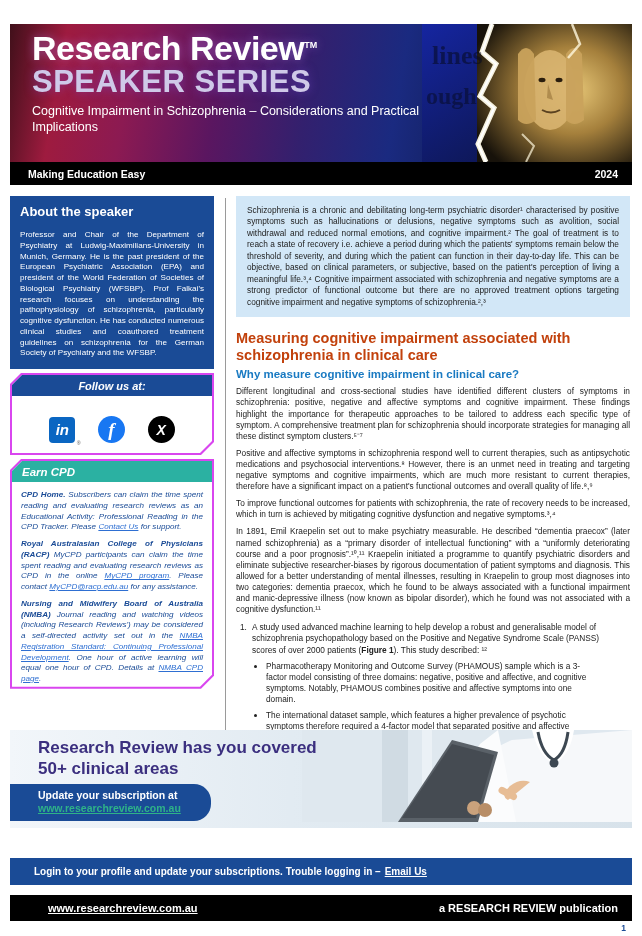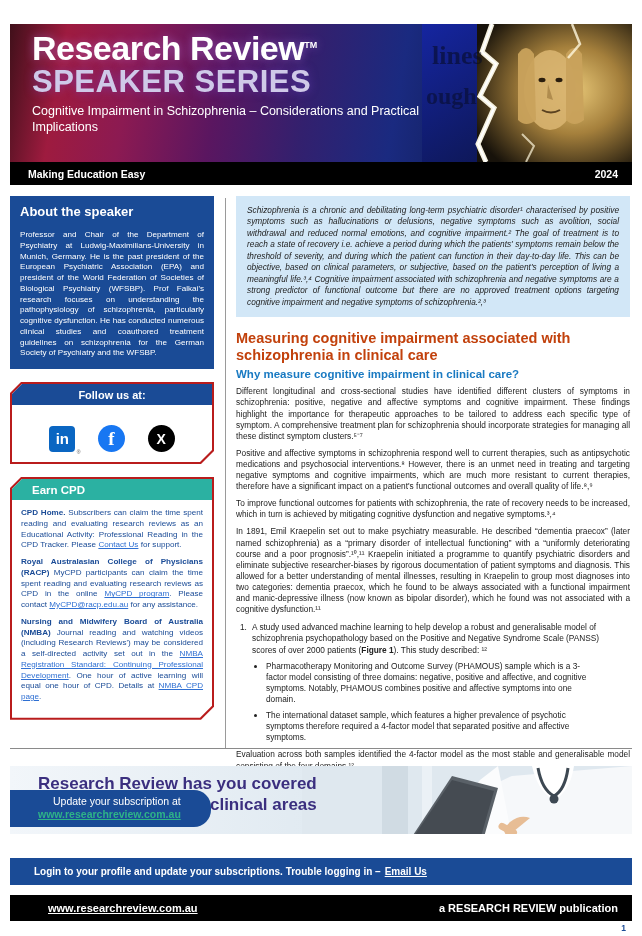--- a/index.html
+++ b/index.html
@@ -37,62 +37,62 @@
 
   
   .about-box { background:#1a4b96; color:#fff; padding:8px 10px 10px; }
   .about-heading { font-size:13px; font-weight:bold; margin-bottom:11px; }
   .speaker-row { display:flex; align-items:center; gap:12px; margin-bottom:8px; }
   .speaker-photo { width:48px; height:56px; border:2px solid #fff; flex:none; }
   .speaker-name { font-size:11px; font-weight:bold; }
   .about-bio { font-size:8.1px; line-height:1.33; text-align:justify; }
 
   
-  .cutbox { margin-top:13px; background:#b91c1c; padding:2px;
-    clip-path:polygon(11px 0, 100% 0, 100% calc(100% - 13px), calc(100% - 13px) 100%, 0 100%, 0 11px); }
+  .cutbox { margin-top:4px; background:#d946ef; padding:2px;
+    clip-path:polygon(11px 0, 100% 0, 100% calc(100% - 13px), calc(100% - 13px) 100%, 0 100%, 0 11px);font-style:italic; }
   .cutbox-inner { background:#fff;
     clip-path:polygon(10px 0, 100% 0, 100% calc(100% - 12px), calc(100% - 12px) 100%, 0 100%, 0 10px); }
   .follow-header { background:#1a4b96; color:#fff; font-size:11px; font-weight:bold; text-align:center; padding:5px 0 4px; }
   .follow-body { display:flex; align-items:center; justify-content:space-around; padding:20px 26px 10px; }
   .icon-linkedin { position:relative; width:26px; height:26px; background:#0a66c2; border-radius:4px;
     color:#fff; font-weight:bold; font-size:15px; display:flex; align-items:center; justify-content:center; }
   .icon-linkedin .reg { position:absolute; right:-5px; bottom:-3px; font-size:5px; color:#555; font-weight:normal; }
   .icon-circle { width:27px; height:27px; border-radius:50%; color:#fff; font-weight:bold;
     display:flex; align-items:center; justify-content:center; }
   .icon-facebook { background:#1877f2; font-size:19px; font-family:"Liberation Serif", serif; }
   .icon-x { background:#000; font-size:14px; }
 
   
-  .cpd-header { background:#2bb1a2; color:#fff; font-size:11.5px; font-weight:bold; padding:5px 20px 4px; }
-  .cpd-body { padding:8px 9px 15px; color:#1a4b96; font-size:8.1px; line-height:1.33; text-align:justify; }
+  .cpd-header { background:#2bb1a2; color:#fff; font-size:11.5px; font-weight:bold; padding:5px 10px 4px; }
+  .cpd-body { padding:8px 9px 2px; color:#1a4b96; font-size:8.1px; line-height:1.33; text-align:justify; }
   .cpd-body p { margin-bottom:6px; }
   .cpd-body p:last-child { margin-bottom:0; }
   .cpd-lead { font-weight:bold; }
   .cpd-link { color:#2e6fd2; text-decoration:underline; cursor:pointer; }
 
   
-  .intro-box { background:#d2e7f7; padding:9px 11px; font-size:8.3px; line-height:1.38; text-align:justify; color:#222;font-style:italic; }
+  .intro-box { background:#d2e7f7; padding:9px 11px; font-size:8.3px; line-height:1.38; text-align:justify; color:#222; }
   .section-heading { margin-top:13px; font-size:14.5px; line-height:1.15; font-weight:bold; color:#c2410c; width:340px; }
   .sub-heading { margin-top:5px; font-size:11.5px; font-weight:bold; color:#1a7ac2; }
   .main p.body { margin-top:6px; font-size:8.3px; line-height:1.34; text-align:justify; color:#222; }
   .study-item { margin-top:7px; display:flex; font-size:8.3px; line-height:1.34; color:#222; }
   .study-num { flex:none; width:16px; padding-left:4px; }
   .study-text { flex:1; padding-right:26px; text-align:left; }
   .main ul { margin:5px 0 0 30px; padding-right:40px; }
   .main li { font-size:8.3px; line-height:1.34; color:#222; margin-bottom:5px; }
 
   
   .rule { position:absolute; left:10px; top:748px; width:622px; height:1px; background:#8a8a8a; }
-  .promo { position:absolute; left:10px; top:766px; width:622px; height:68px;
-    background:linear-gradient(90deg,#f2f6fa 0%,#e2ebf2 45%,#d7e2ea 100%); overflow:hidden;text-align:right; }
+  .promo { position:absolute; left:10px; top:730px; width:622px; height:98px;
+    background:linear-gradient(90deg,#f2f6fa 0%,#e2ebf2 45%,#d7e2ea 100%); overflow:hidden; }
   .promo-art { position:absolute; right:0; top:0; height:92px; width:330px; }
   .promo-title { position:absolute; left:28px; top:8px; font-size:17px; font-weight:bold; color:#3b2f7f; line-height:1.22; z-index:2; }
   .promo-pill { position:absolute; left:0; bottom:7px; background:#1a4b96; border-radius:0 17px 17px 0;
     padding:5px 30px 6px 28px; z-index:2; cursor:pointer; }
-  .pill-text { color:#fff; font-size:10.5px; font-weight:normal; line-height:1.25; }
+  .pill-text { color:#fff; font-size:10.5px; font-weight:bold; line-height:1.25; }
   .pill-link { color:#2eb388; font-size:10.5px; font-weight:bold; text-decoration:underline; line-height:1.25; display:block; }
 
   .loginbar { position:absolute; left:10px; top:858px; width:622px; height:27px; background:#1a4b96;
     display:flex; align-items:center; padding-left:24px; color:#fff; font-size:10px; font-weight:bold; }
   .loginbar a { color:#fff; text-decoration:underline; margin-left:4px; cursor:pointer; }
 
   .footbar { position:absolute; left:10px; top:895px; width:622px; height:26px; background:#000;
     display:flex; align-items:center; justify-content:space-between; padding:0 14px 0 38px;
     color:#fff; font-size:11px; font-weight:bold; }
   .footbar a { color:#fff; text-decoration:underline; cursor:pointer; }

